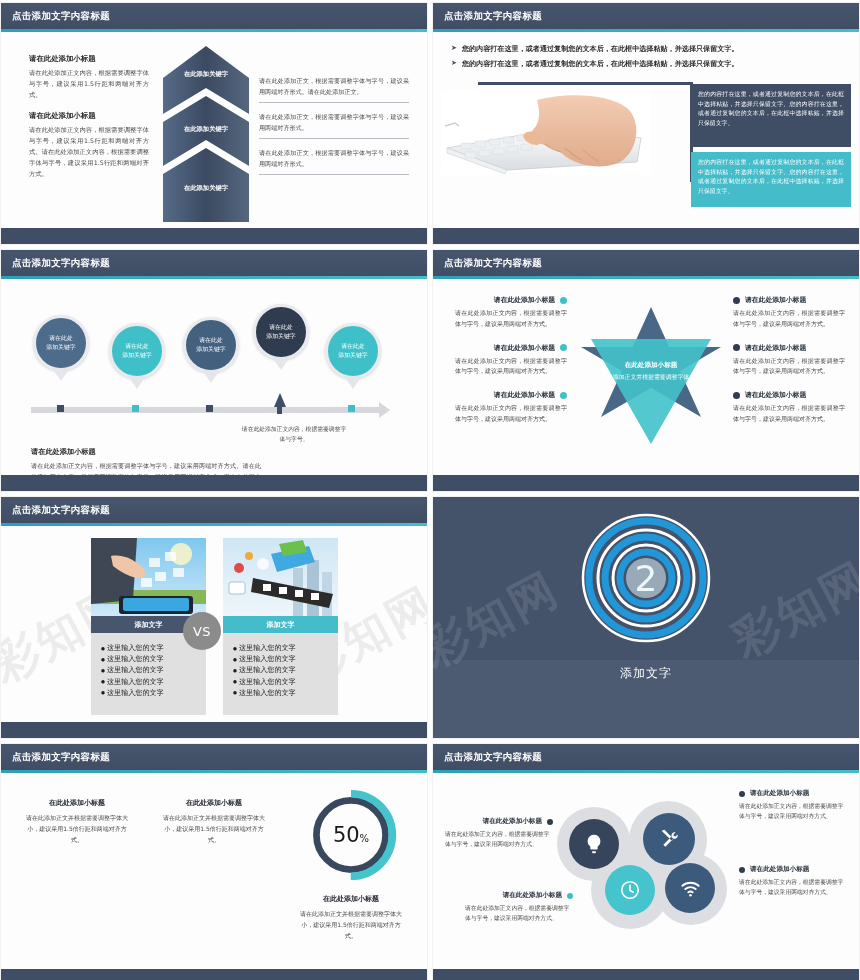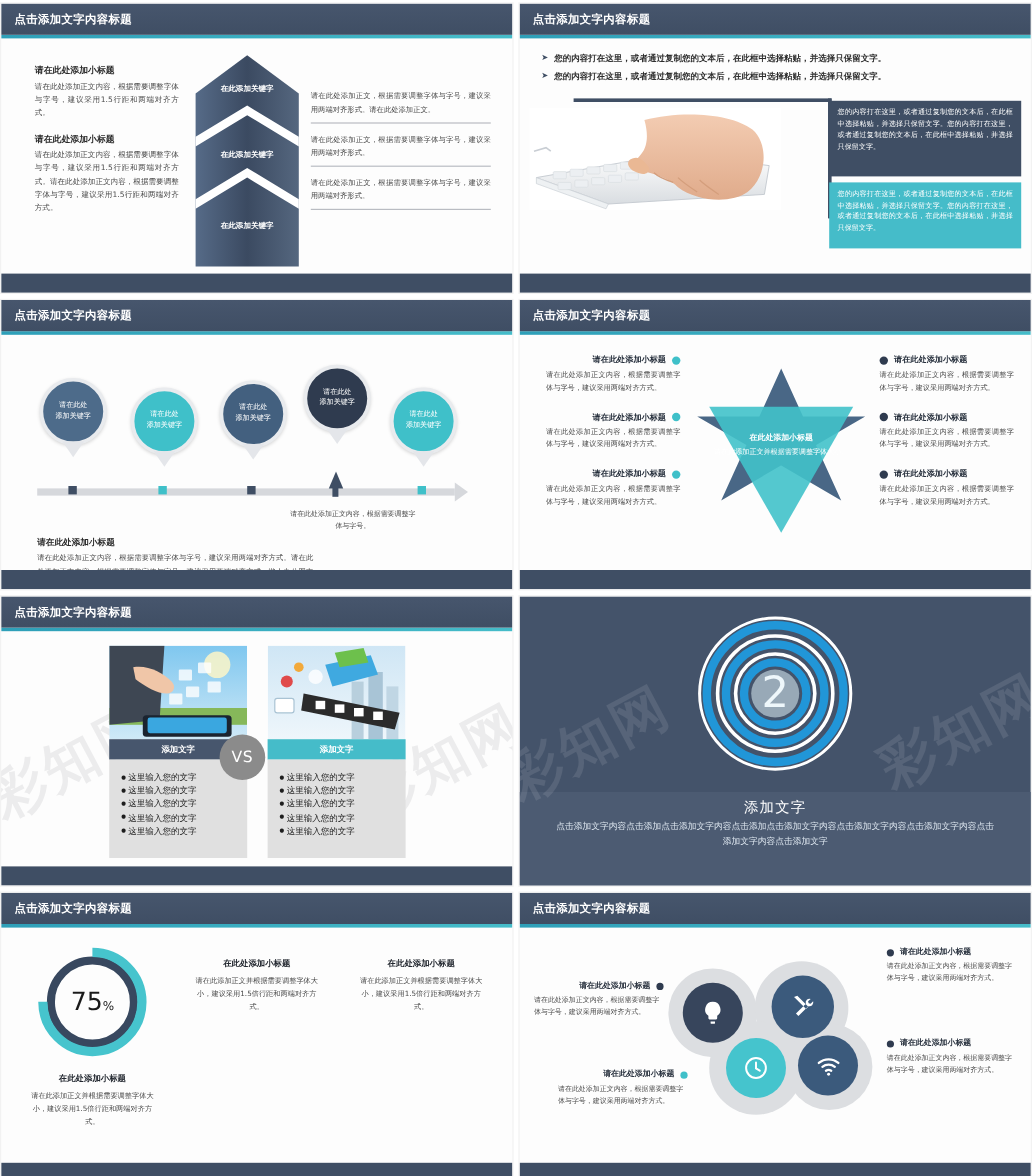--- a/index.html
+++ b/index.html
@@ -545,49 +545,48 @@
         <circle cx="65" cy="65" r="63" fill="none" stroke="#ffffff" stroke-width="2.5"></circle>
         <circle cx="65" cy="65" r="57" fill="none" stroke="#2196d8" stroke-width="7"></circle>
         <circle cx="65" cy="65" r="48" fill="none" stroke="#ffffff" stroke-width="3"></circle>
         <circle cx="65" cy="65" r="41" fill="none" stroke="#2196d8" stroke-width="7"></circle>
         <circle cx="65" cy="65" r="33" fill="none" stroke="#ffffff" stroke-width="3"></circle>
         <circle cx="65" cy="65" r="26" fill="none" stroke="#2196d8" stroke-width="7"></circle>
         <circle cx="65" cy="65" r="20" fill="#dff0f6" opacity=".55"></circle>
       </svg>
       <div class="sec-num">2</div>
       <div class="sec-ttl">添加文字</div>
-      <div class="sec-sub">点击添加文字内容点击添加点击添加文字内容点击添加点击添加文字内容点击添加文字内容点击添加文字内容点击添加文字内容点击添加文字</div>
     </div>
   </div>
 
   <div class="slide">
     <div class="hdr">
       <span class="ttl">点击添加文字内容标题</span>
     </div>
     <div class="accent"></div>
     <div class="body">
 
       <div class="dn" style="left:16px">
+        <h4>在此处添加小标题</h4>
+        <p>请在此添加正文并根据需要调整字体大小，建议采用1.5倍行距和两端对齐方式。</p>
+      </div>
+
+      <div class="dn" style="left:153px">
+        <h4>在此处添加小标题</h4>
+        <p>请在此添加正文并根据需要调整字体大小，建议采用1.5倍行距和两端对齐方式。</p>
+      </div>
+
+      <div class="dn" style="left:290px">
         <div class="ring">
           <svg viewBox="0 0 100 100">
             <circle cx="50" cy="50" r="36" fill="none" stroke="#38485f" stroke-width="7"></circle>
-            <circle cx="50" cy="50" r="43" fill="none" stroke="#46c4cd" stroke-width="8" stroke-dasharray="202.6 270.2" transform="rotate(-90 50 50)"></circle>
+            <circle cx="50" cy="50" r="43" fill="none" stroke="#46c4cd" stroke-width="8" stroke-dasharray="135.1 337.7" transform="rotate(-90 50 50)"></circle>
           </svg>
-          <div class="val"><span>75</span><span class="pc">%</span></div>
-        </div>
-        <h4>在此处添加小标题</h4>
-        <p>请在此添加正文并根据需要调整字体大小，建议采用1.5倍行距和两端对齐方式。</p>
-      </div>
-
-      <div class="dn" style="left:153px">
-        <h4>在此处添加小标题</h4>
-        <p>请在此添加正文并根据需要调整字体大小，建议采用1.5倍行距和两端对齐方式。</p>
-      </div>
-
-      <div class="dn" style="left:290px">
+          <div class="val"><span>50</span><span class="pc">%</span></div>
+        </div>
         <h4>在此处添加小标题</h4>
         <p>请在此添加正文并根据需要调整字体大小，建议采用1.5倍行距和两端对齐方式。</p>
       </div>
 
     </div>
     <div class="foot"></div>
   </div>
 
   <div class="slide">
     <div class="hdr">

